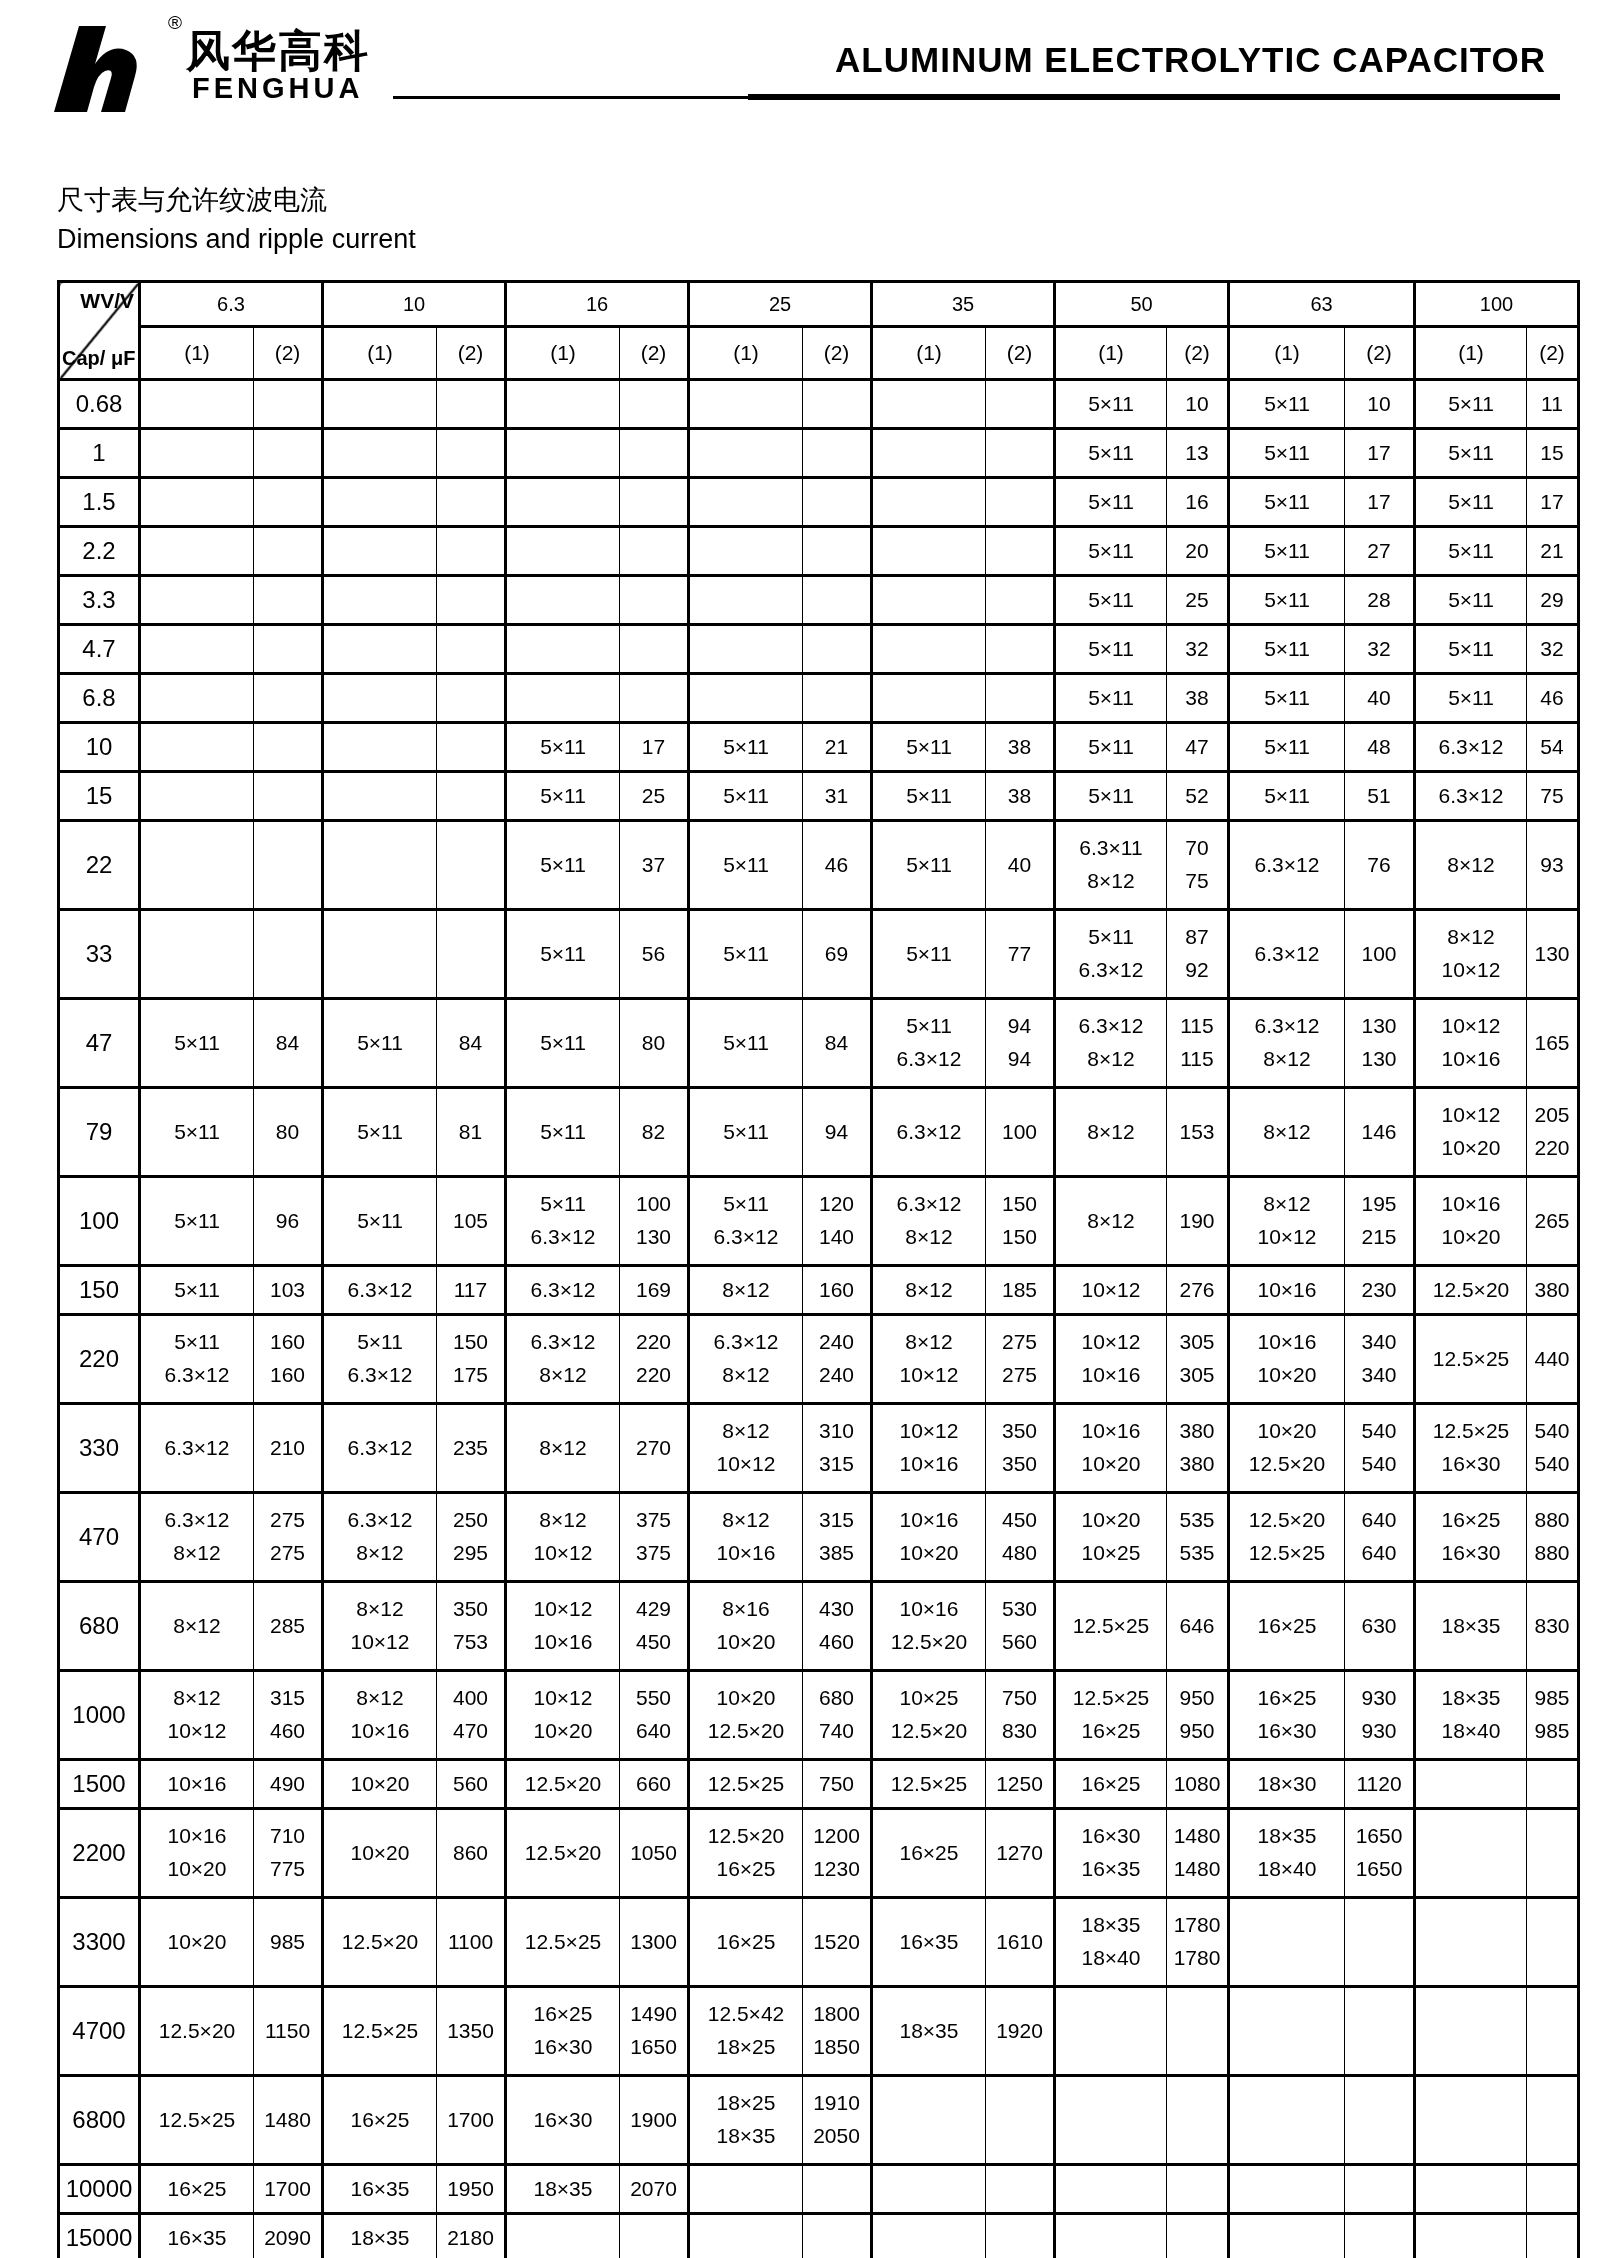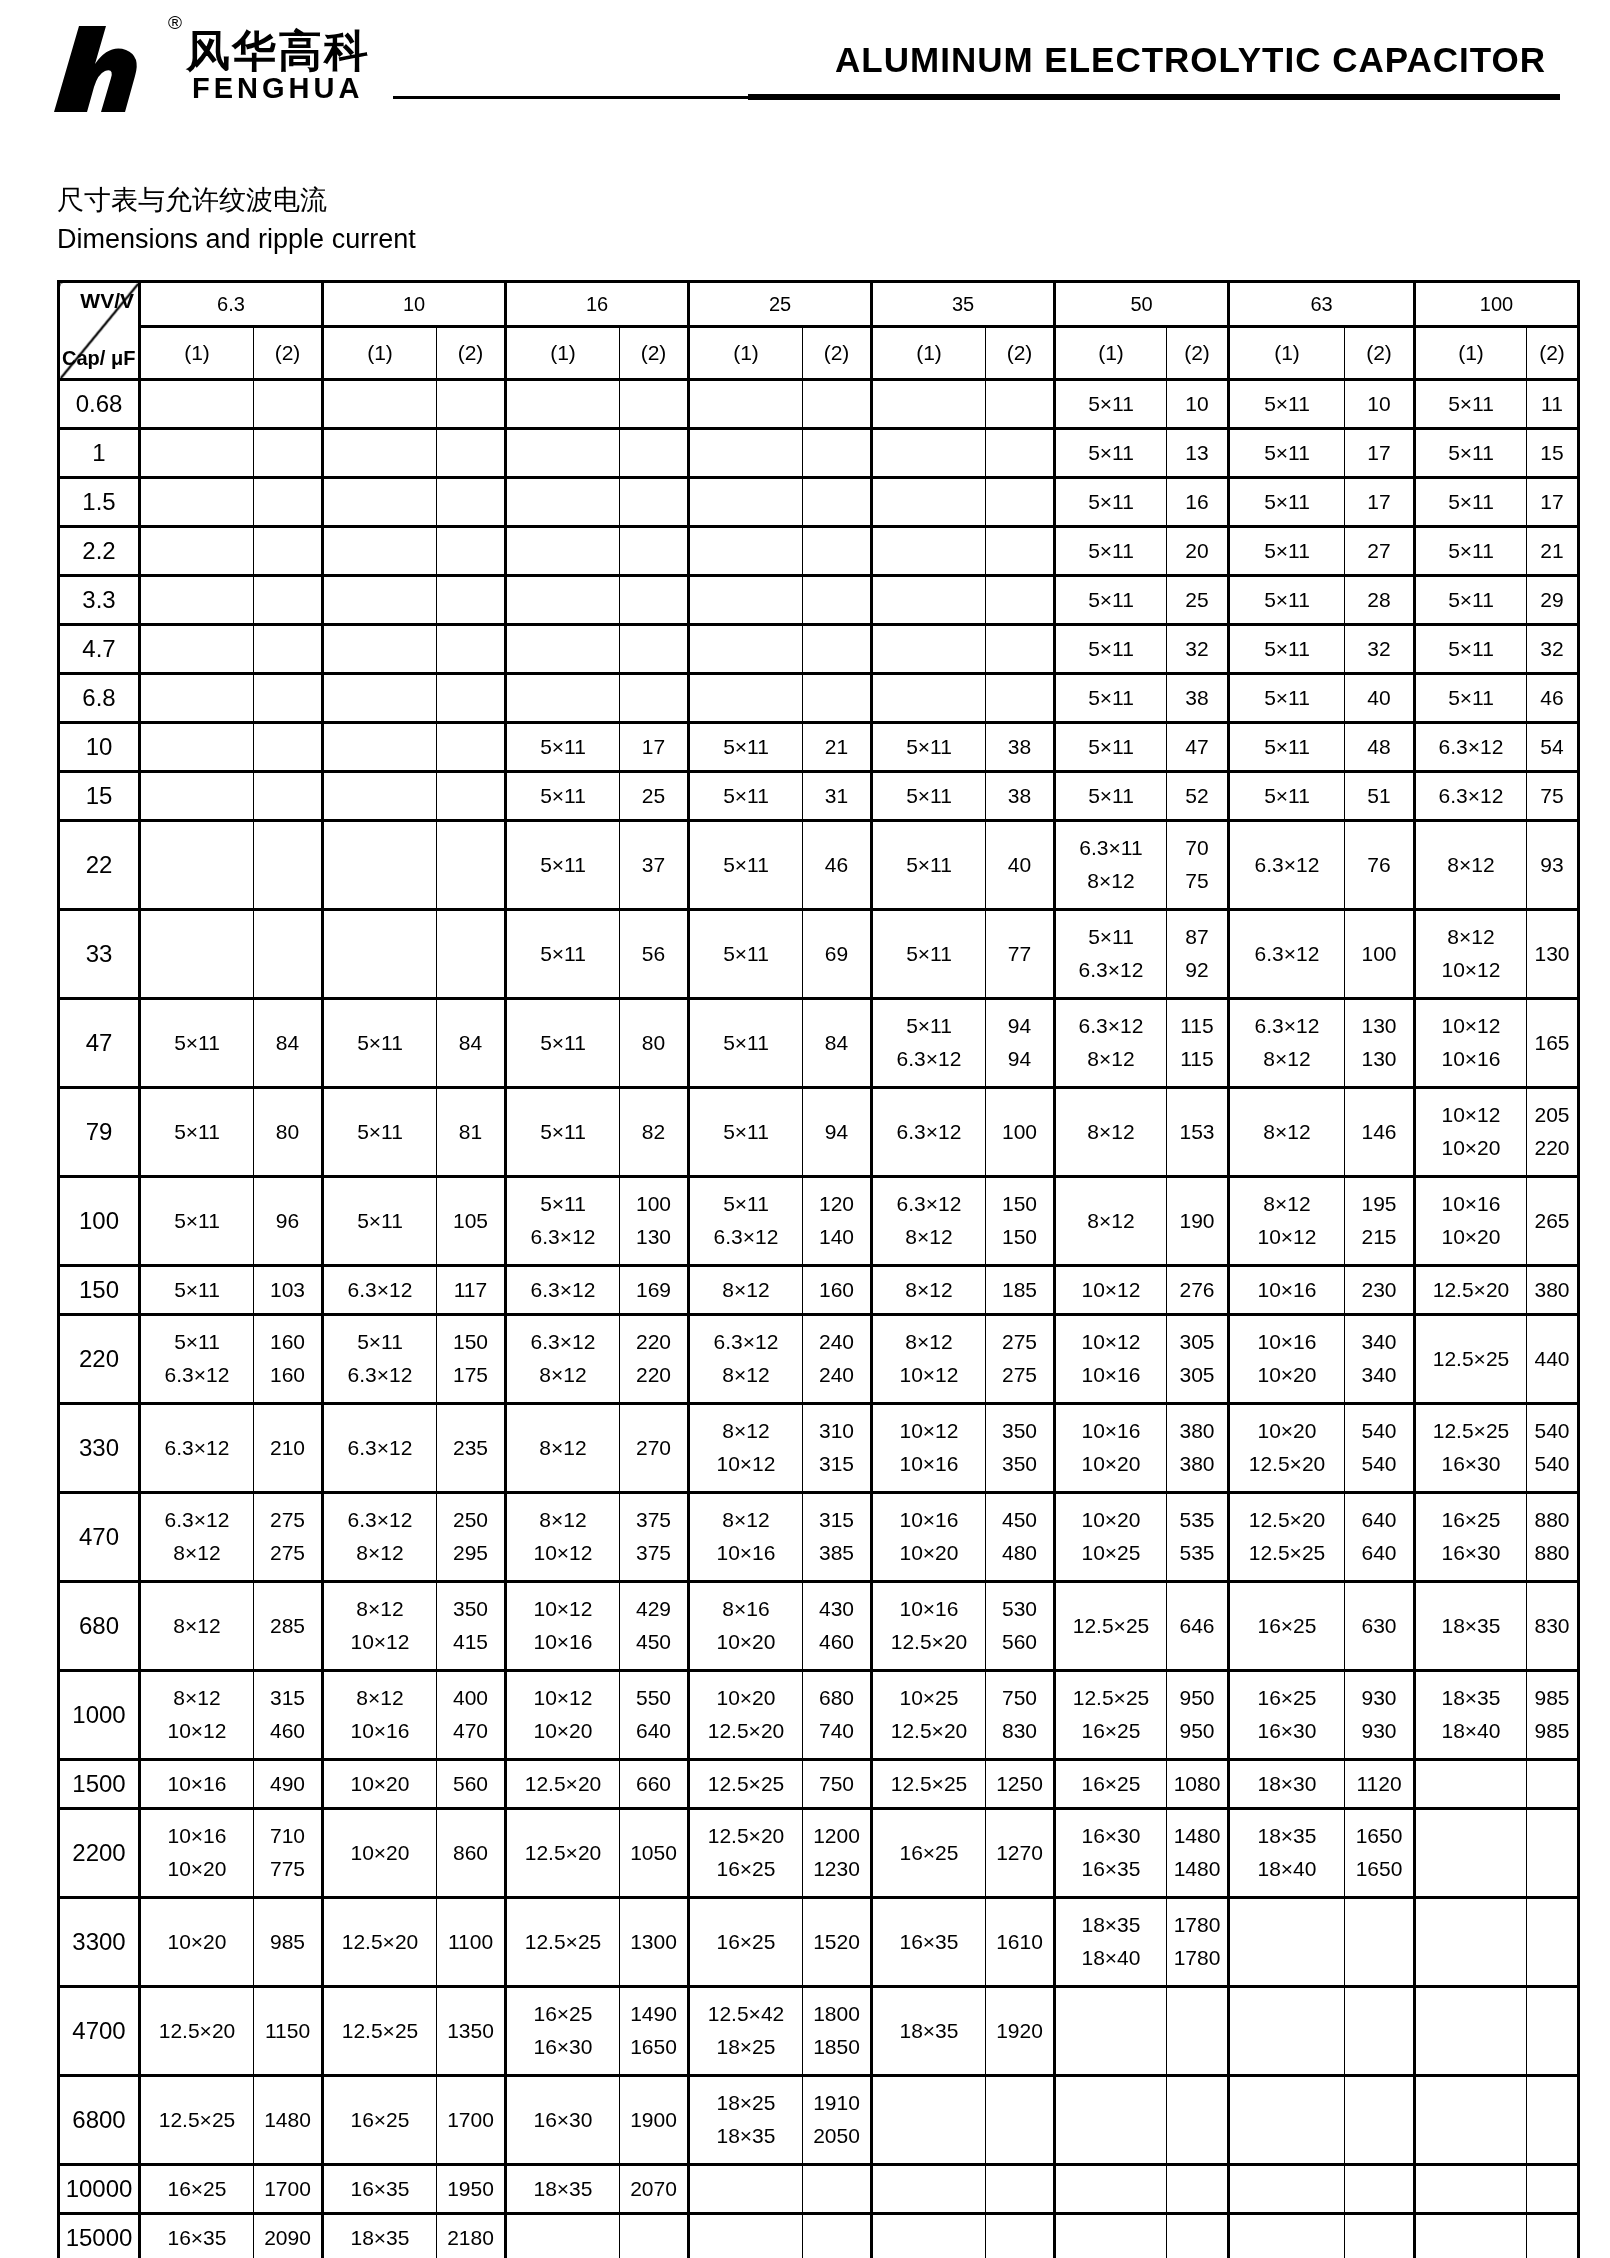--- a/index.html
+++ b/index.html
@@ -926,21 +926,21 @@
           </td>
           <td class="rip">
             <div>285</div>
           </td>
           <td class="size grp">
             <div>8×12</div>
             <div>10×12</div>
           </td>
           <td class="rip">
             <div>350</div>
-            <div>415</div>
+            <div>753</div>
           </td>
           <td class="size grp">
             <div>10×12</div>
             <div>10×16</div>
           </td>
           <td class="rip">
             <div>429</div>
             <div>450</div>
           </td>
           <td class="size grp">

